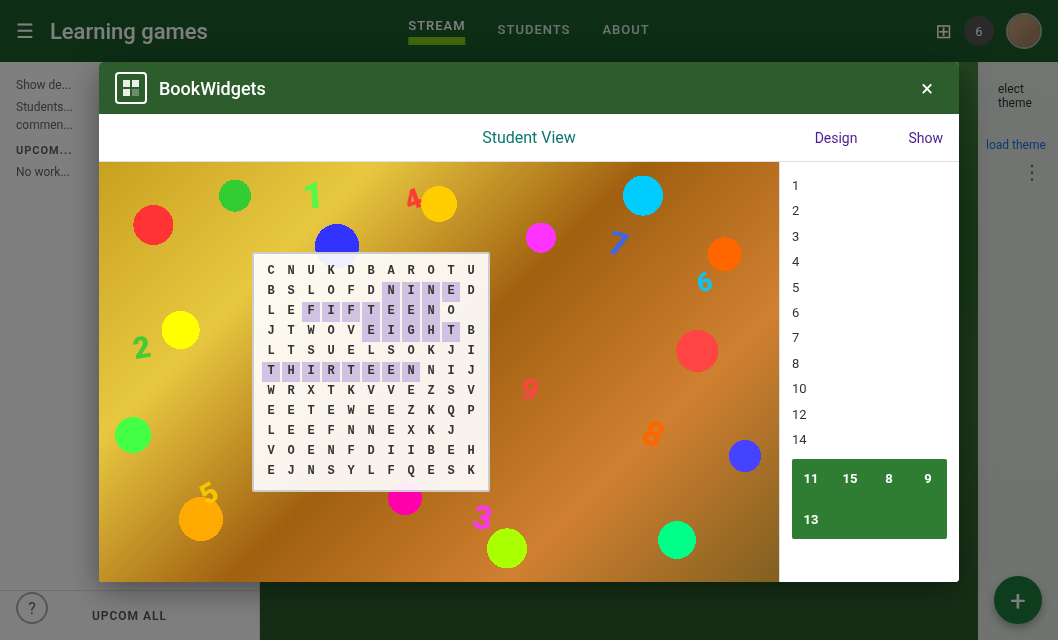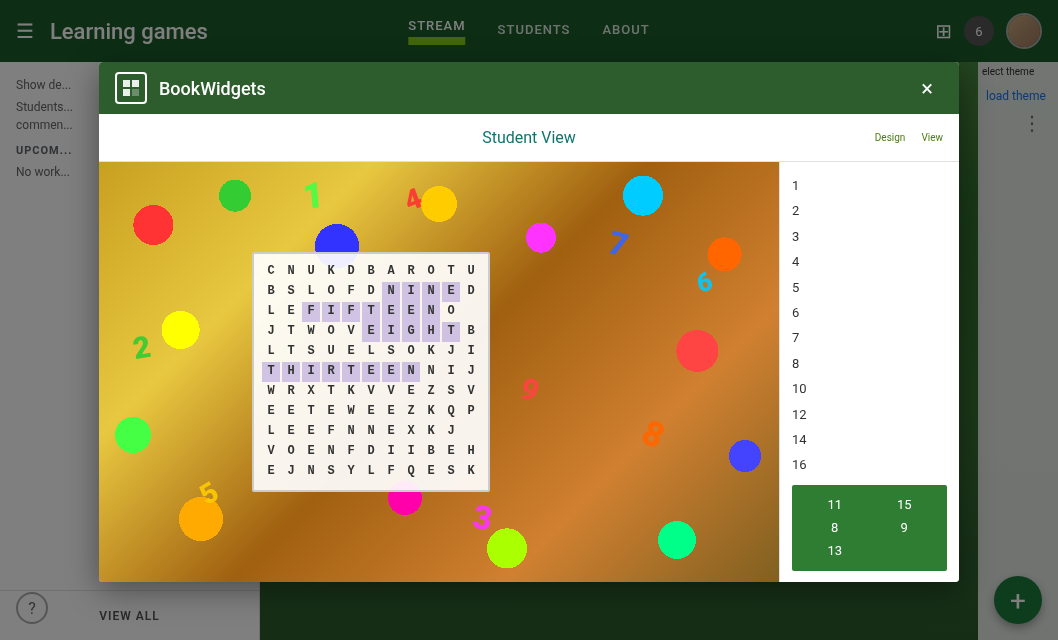--- a/index.html
+++ b/index.html
@@ -186,23 +186,24 @@
       font-size: 16px;
       color: #0f766e;
     }
     .student-view-actions {
       position: absolute;
       right: 16px;
       display: flex;
       gap: 16px;
     }
     .action-link {
-      color: #4d7c0f;
-      font-size: 10px;
-      cursor: pointer;
+      color: #4c1d95;
+      font-size: 14px;
+      cursor: pointer;
+      margin-left: 35px;
     }
 
     
     .modal-body {
       display: flex;
       height: 420px;
     }
 
     
     .word-search-area {
@@ -267,22 +268,23 @@
       line-height: 1.8;
     }
     .number-grid {
       background: #2e7d32;
       border-radius: 2px;
       padding: 8px;
       margin-top: 4px;
     }
     .number-grid-items {
       display: grid;
-      grid-template-columns: 1fr 1fr;
-      gap: 0;
+      grid-template-columns: 1fr 1fr 1fr 1fr;
+      gap: 17px;
+      font-weight: bold;
     }
     .number-grid-item {
       color: #fff;
       font-size: 13px;
       text-align: center;
       line-height: 1.8;
     }
 
     
     .help-icon {
@@ -353,26 +355,26 @@
 <div class="bg-content">
   <div class="bg-green-area"></div>
 
   <div style="position:absolute; top:0; left:0; width:260px; height:100%; background:#fff; border-right:1px solid #e0e0e0; padding:16px;">
     <div style="font-size:12px; color:#666; margin-bottom:8px;">Show de...</div>
     <div style="font-size:12px; color:#666; margin-bottom:4px;">Students...</div>
     <div style="font-size:12px; color:#666; margin-bottom:12px;">commen...</div>
     <div style="font-size:11px; color:#5f6368; font-weight:700; letter-spacing:1px; text-transform:uppercase; margin-bottom:8px;">UPCOM...</div>
     <div style="font-size:12px; color:#666;">No work...</div>
     <div style="position:absolute; bottom:0; left:0; right:0; height:50px; border-top:1px solid #e0e0e0; display:flex; align-items:center; justify-content:center;">
-      <span style="font-size:12px; font-weight:600; color:#555; letter-spacing:1px; cursor:pointer;">VIEW ALL</span>
+      <span style="font-size:12px; font-weight:600; color:#555; letter-spacing:1px; cursor:pointer;">UPCOM ALL</span>
     </div>
   </div>
 
   <div style="position:absolute; top:0; right:0; width:80px; height:100%; background:rgba(245,245,245,0.9);">
-    <div style="padding:4px; font-size:10px; color:#333;">elect theme</div>
+    <div style="padding:20px; font-size:12px; color:#333;">elect theme</div>
     <div style="padding:8px; font-size:12px; color:#1a73e8; cursor:pointer;">load theme</div>
     <div class="three-dots">⋮</div>
   </div>
 </div>
 
 <div class="modal-overlay"></div>
 
 <div class="modal">
 
   <div class="modal-header">
@@ -385,21 +387,21 @@
       </svg>
     </div>
     <span class="modal-title">BookWidgets</span>
     <span class="modal-close">×</span>
   </div>
 
   <div class="student-view-bar">
     <span class="student-view-title">Student View</span>
     <div class="student-view-actions">
       <span class="action-link">Design</span>
-      <span class="action-link">View</span>
+      <span class="action-link">Show</span>
     </div>
   </div>
 
   <div class="modal-body">
 
     <div class="word-search-area">
 
       <div style="position:absolute; top:0; left:0; right:0; bottom:0; overflow:hidden; background:#d4a843;">
 
         <div style="position:absolute; top:0; left:0; right:0; bottom:0; background:
@@ -598,21 +600,20 @@
         <div class="number-item">2</div>
         <div class="number-item">3</div>
         <div class="number-item">4</div>
         <div class="number-item">5</div>
         <div class="number-item">6</div>
         <div class="number-item">7</div>
         <div class="number-item">8</div>
         <div class="number-item">10</div>
         <div class="number-item">12</div>
         <div class="number-item">14</div>
-        <div class="number-item">16</div>
       </div>
 
       <div class="number-grid">
         <div class="number-grid-items">
           <div class="number-grid-item">11</div>
           <div class="number-grid-item">15</div>
           <div class="number-grid-item">8</div>
           <div class="number-grid-item">9</div>
           <div class="number-grid-item">13</div>
         </div>

